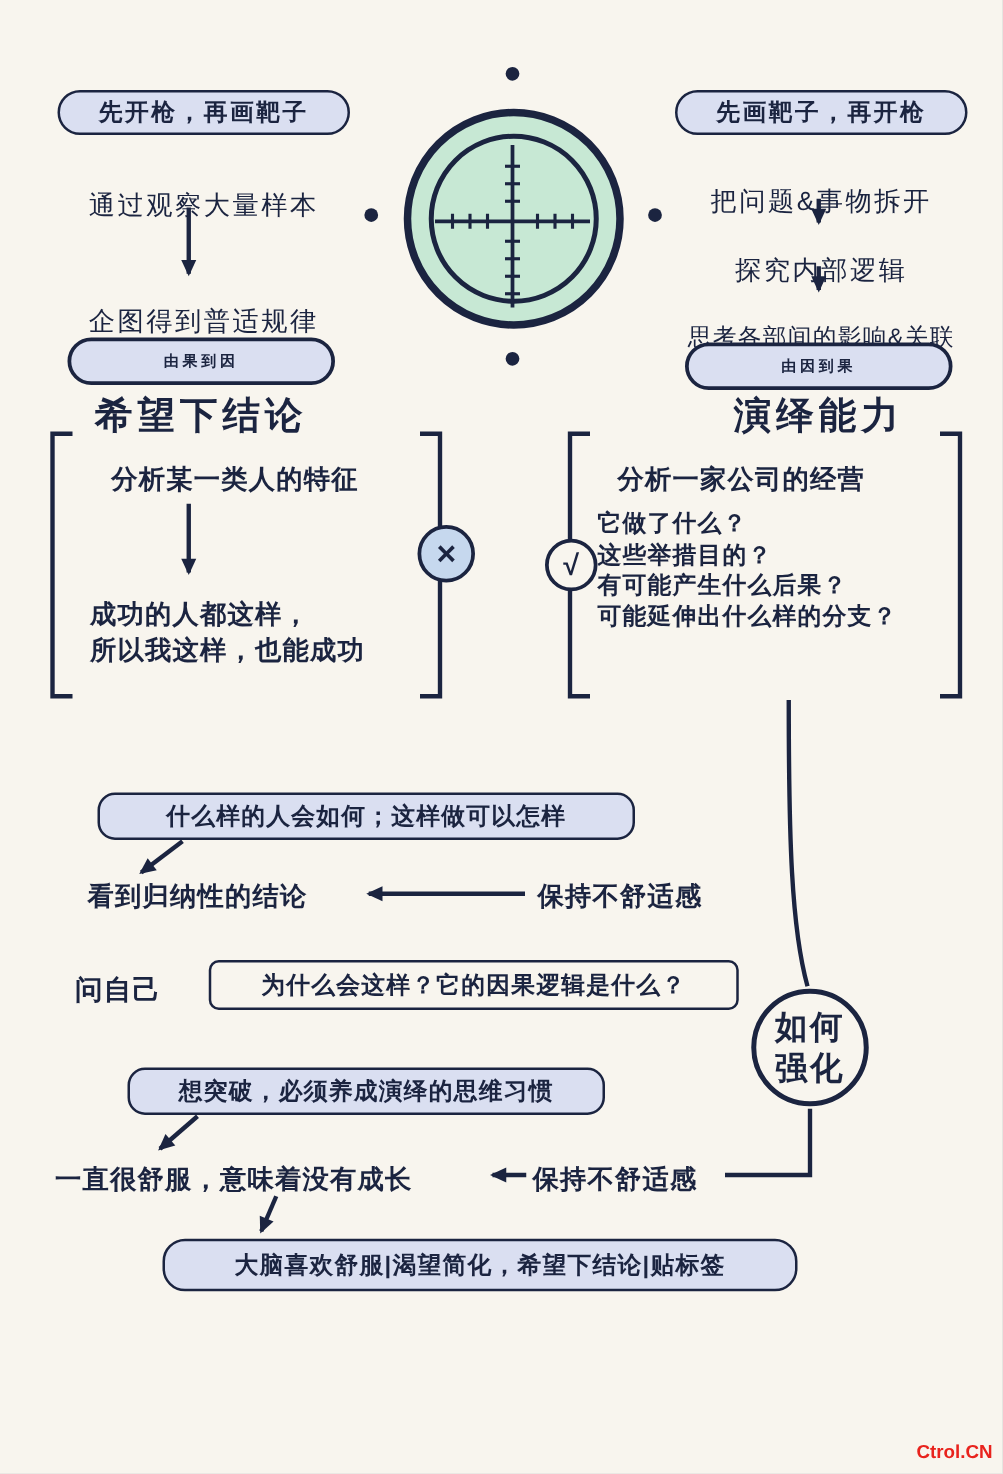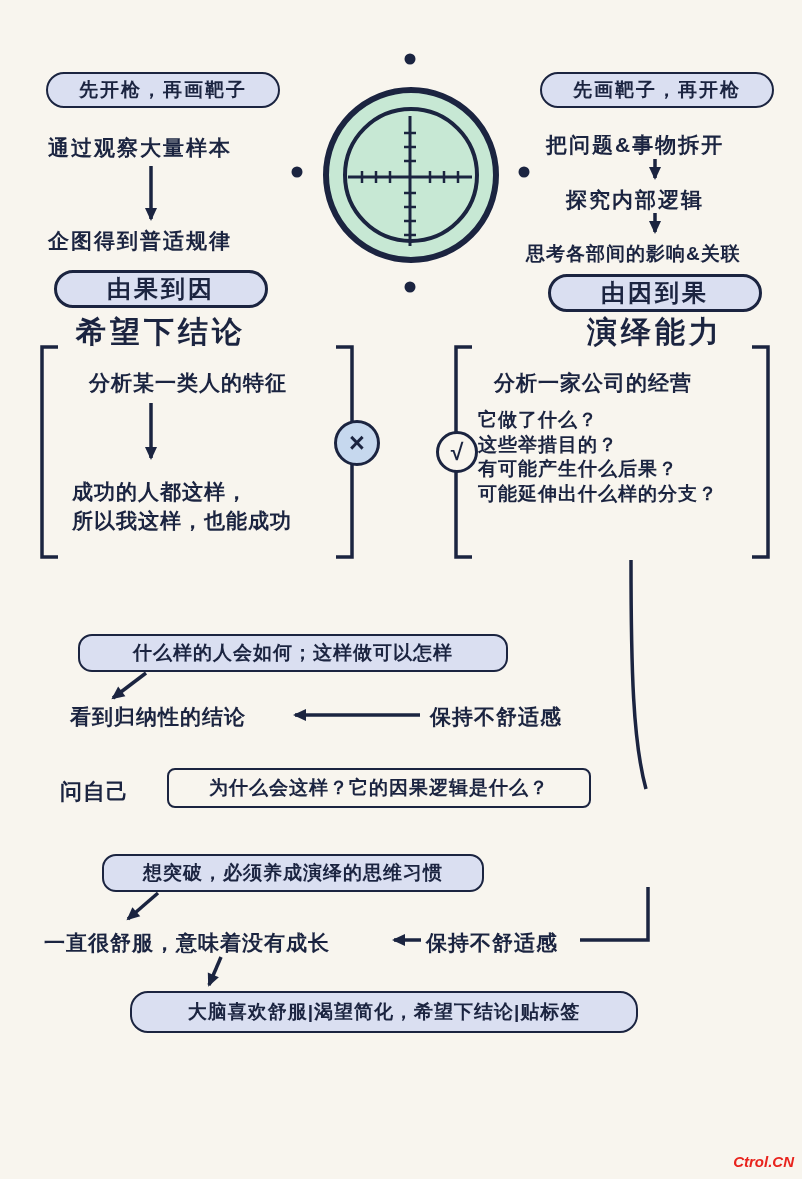--- a/index.html
+++ b/index.html
@@ -8,25 +8,25 @@
             background:var(--bg); color:var(--ink); overflow:hidden;padding-left:19px; }
   .overlay { position:absolute; left:0; top:0; width:802px; height:1179px; }
 
   .abs { position:absolute; }
 
   .pill, .badge, .rbox, .circle-mark, .big-circle {
     display:flex; align-items:center; justify-content:center;
     background:var(--box-fill); border:2.5px solid var(--ink); font-weight:bold;
   }
   .pill  { border-radius:18px; font-size:19px; letter-spacing:2px; }
-  .badge { border-radius:20px; font-size:24px; letter-spacing:3px; border-width:3px;font-family:Liberation Mono, monospace; }
+  .badge { border-radius:20px; font-size:12px; letter-spacing:3px; border-width:3px;font-family:Liberation Mono, monospace; }
   .rbox  { border-radius:14px; font-size:19px; letter-spacing:1px; }
   .plainbox { background:var(--bg); border-radius:8px; }
 
-  .step  { font-weight:bold; font-size:21px; letter-spacing:2px; }
+  .step  { text-align:center; font-weight:normal; font-size:21px; letter-spacing:2px;margin-top:16px; }
   .step-sm { font-size:19px; letter-spacing:1px; }
   .col-title { text-align:center; font-weight:bold; font-size:30px; letter-spacing:4px; }
   .ex-head { text-align:center; font-weight:bold; font-size:21px; letter-spacing:1px; }
   .lines { font-weight:bold; font-size:21px; line-height:29px; letter-spacing:1px; }
   .qlines { font-weight:bold; font-size:19px; line-height:24.5px; letter-spacing:1px; }
 
   .circle-mark { border-radius:50%; border-width:3px; font-size:27px; }
   .cross  { background:var(--cross-fill); }
   .check  { background:var(--bg); font-size:23px; }
 
@@ -129,22 +129,26 @@
   </div>
   <div class="abs circle-mark check" style="left:436px; top:431px; width:42px; height:42px;">√</div>
 
   <div class="abs rbox" style="left:78px; top:634px; width:430px; height:38px;">什么样的人会如何；这样做可以怎样</div>
   <div class="abs bold-note" style="left:70px; top:703px;">看到归纳性的结论</div>
   <div class="abs bold-note" style="left:430px; top:703px;">保持不舒适感</div>
 
   <div class="abs bold-note" style="left:60px; top:777px; font-size:22px;">问自己</div>
   <div class="abs rbox plainbox" style="left:167px; top:768px; width:424px; height:40px;">为什么会这样？它的因果逻辑是什么？</div>
 
+  <div class="abs big-circle" style="left:601px; top:791px; width:94px; height:94px;">
+    <div>如何</div>
+    <div>强化</div>
+  </div>
 
   <div class="abs rbox" style="left:102px; top:854px; width:382px; height:38px;">想突破，必须养成演绎的思维习惯</div>
 
   <div class="abs bold-note" style="left:44px; top:929px;">一直很舒服，意味着没有成长</div>
   <div class="abs bold-note" style="left:426px; top:929px;">保持不舒适感</div>
 
   <div class="abs rbox" style="left:130px; top:991px; width:508px; height:42px; border-radius:18px;">大脑喜欢舒服|渴望简化，希望下结论|贴标签</div>
 
-  <div class="abs watermark" style="left:700px; top:1153px; width:94px;font-style:italic;">Ctrol.CN</div>
+  <div class="abs watermark" style="left:700px; top:1153px; width:94px;">Ctrol.CN</div>
 </div>
 
 </body></html>

